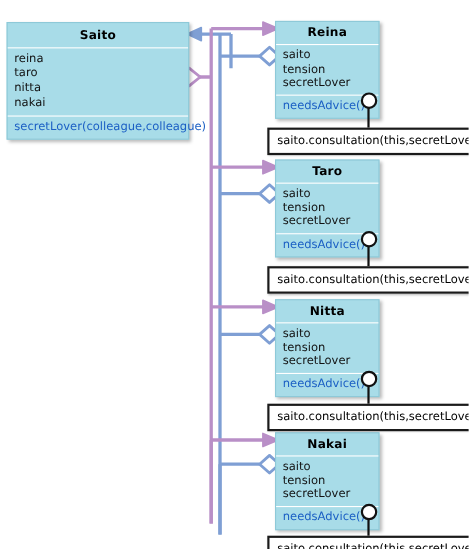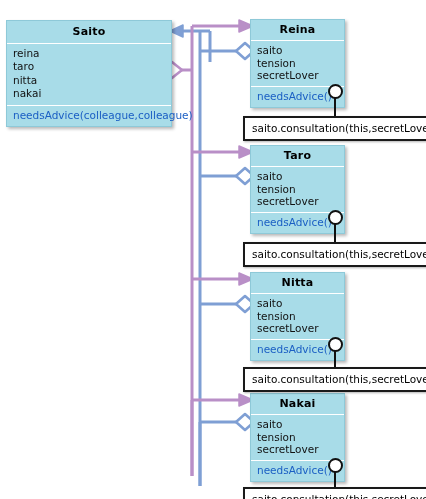--- a/index.html
+++ b/index.html
@@ -176,21 +176,21 @@
 
   <div class="uml-class" id="class-saito" style="left:6px; top:4px; width:166px;">
     <div class="cls-name">Saito</div>
     <div class="cls-attrs">
       <div>reina</div>
       <div>taro</div>
       <div>nitta</div>
       <div>nakai</div>
     </div>
     <div class="cls-ops">
-      <div class="op">needsAdvice(colleague,colleague)</div>
+      <div class="op">secretLover(colleague,colleague)</div>
     </div>
   </div>
 
   <div class="uml-class" id="class-reina" style="left:250px; top:3px; width:95px;">
     <div class="cls-name">Reina</div>
     <div class="cls-attrs">
       <div>saito</div>
       <div>tension</div>
       <div>secretLover</div>
     </div>

